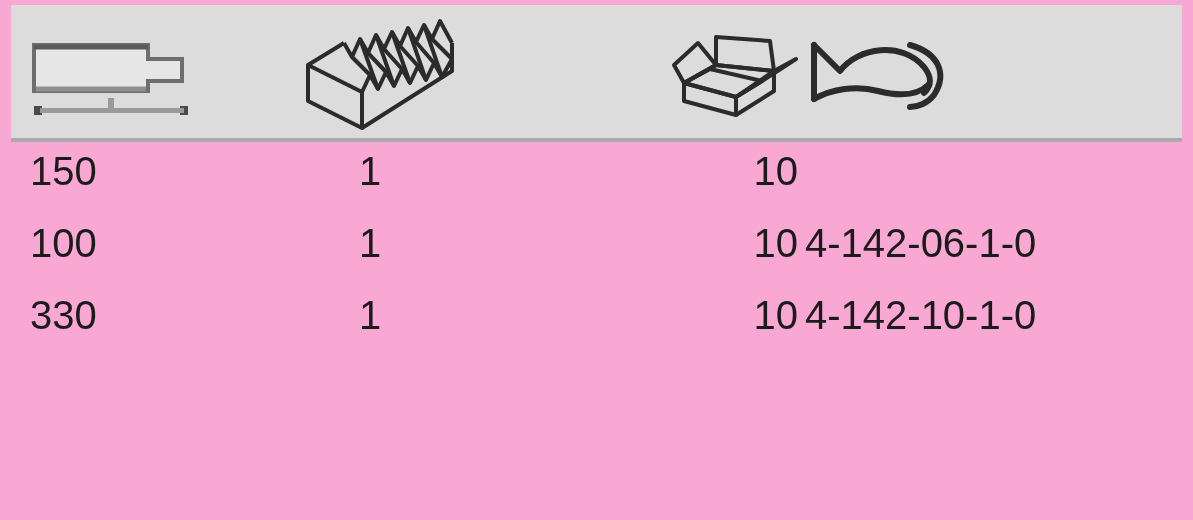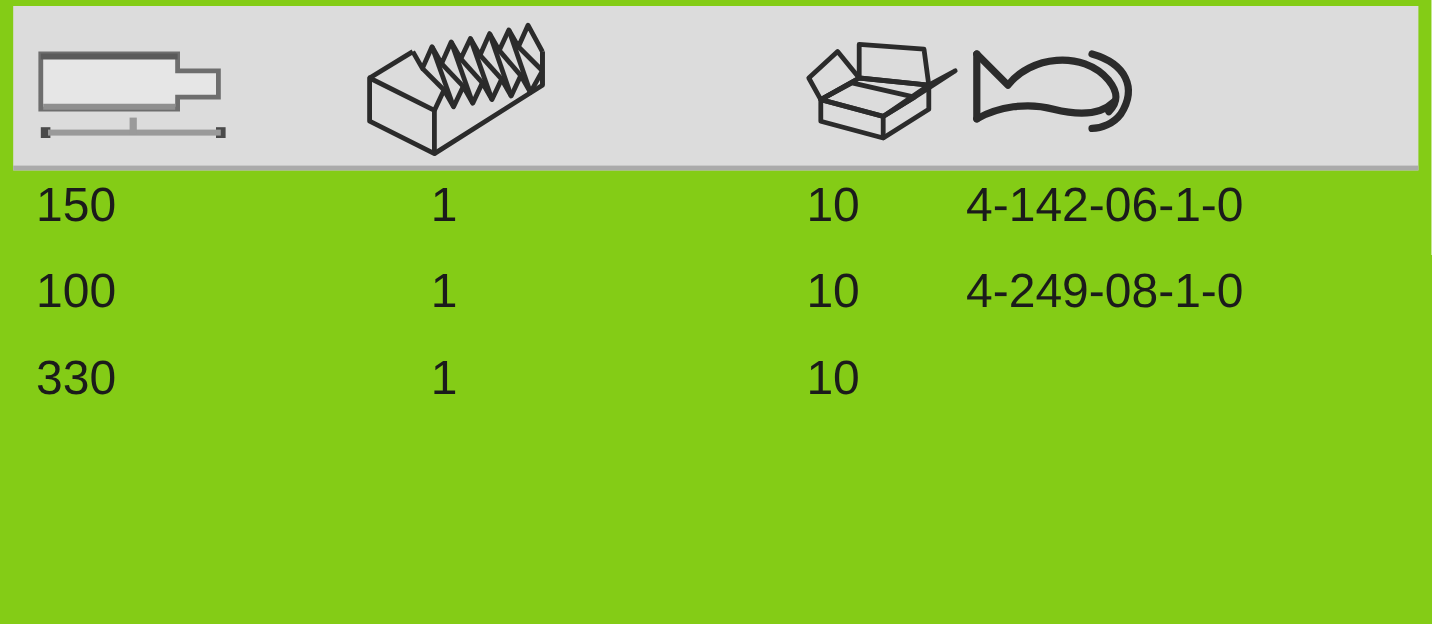--- a/index.html
+++ b/index.html
@@ -11,21 +11,21 @@
     width: 1193px;
     height: 520px;
     font-family: "Liberation Sans", sans-serif;
     overflow: hidden;
   }
 
   .spec-table {
     position: relative;
     width: 1193px;
     height: 520px;
-    background: #84cc16;
+    background: #f9a8d4;
   }
 
   
   .table-header {
     position: absolute;
     left: 11px;
     top: 5px;
     width: 1171px;
     height: 137px;
     background: #dcdcdc;
@@ -61,21 +61,21 @@
     position: absolute;
     top: 0;
     font-size: 40px;
     line-height: 48px;
     color: #1b1b1b;
     white-space: nowrap;
   }
 
   .cell-length   { left: 30px;  text-align: left; }
   .cell-cut      { left: 330px; width: 80px; text-align: center; }
-  .cell-pack     { left: 672px; width: 70px; }
+  .cell-pack     { left: 728px; width: 70px; text-align: right; }
   .cell-article  { left: 805px; text-align: left; }
 </style>
 </head>
 <body>
 
 <div class="spec-table">
 
   <div class="table-header">
 
     <div class="header-icon icon-length">
@@ -154,31 +154,31 @@
     </div>
 
   </div>
 
   <div class="table-body">
 
     <div class="table-row">
       <span class="cell cell-length">150</span>
       <span class="cell cell-cut">1</span>
       <span class="cell cell-pack">10</span>
-      <span class="cell cell-article">4-142-06-1-0</span>
     </div>
 
     <div class="table-row">
       <span class="cell cell-length">100</span>
       <span class="cell cell-cut">1</span>
       <span class="cell cell-pack">10</span>
-      <span class="cell cell-article">4-249-08-1-0</span>
+      <span class="cell cell-article">4-142-06-1-0</span>
     </div>
 
     <div class="table-row">
       <span class="cell cell-length">330</span>
       <span class="cell cell-cut">1</span>
       <span class="cell cell-pack">10</span>
+      <span class="cell cell-article">4-142-10-1-0</span>
     </div>
 
   </div>
 
 </div>
 
 </body></html>

